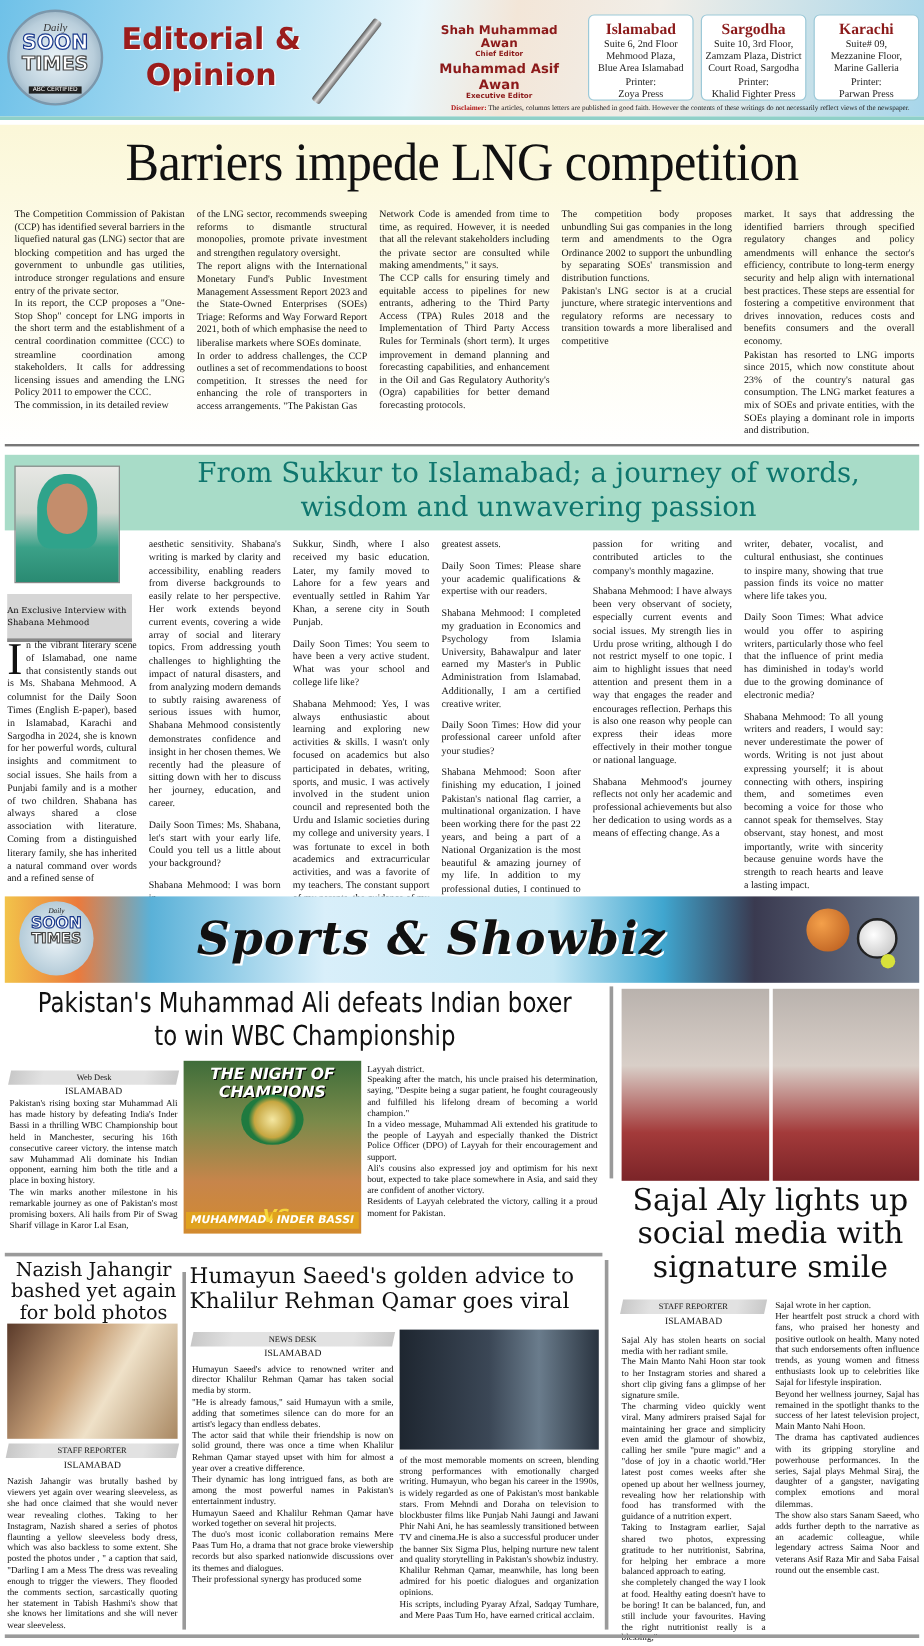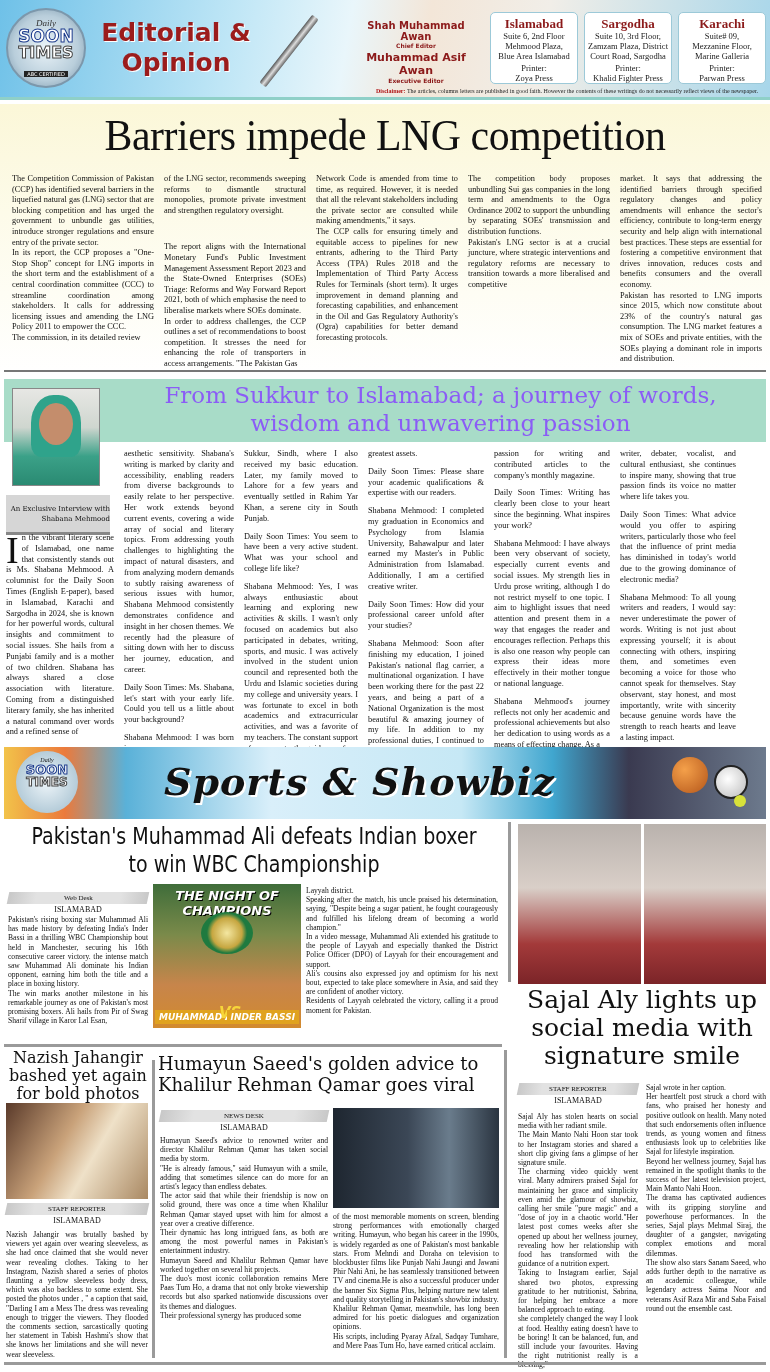--- a/index.html
+++ b/index.html
@@ -23,30 +23,30 @@
   .city h4{color:#8b1a1a;font-size:13px;line-height:15px;font-family:"Liberation Serif",serif}
   .city .pr{margin-top:2px}
   .disc{position:absolute;right:12px;bottom:3px;font-size:6px;color:#222}
   .disc b{color:#b01414}
   
   #lng{left:0;top:104px;width:770px;height:270px;background:linear-gradient(180deg,#fbf7d8 0%,#fdfbe9 40%,#fff 100%)}
   #lng h1{position:absolute;left:0;top:6px;width:770px;text-align:center;font-family:"Liberation Serif",serif;font-size:45px;font-weight:normal;letter-spacing:-0.5px;line-height:50px;transform:scaleX(0.93)}
   .cols6{position:absolute;left:12px;top:70px;width:750px;display:flex;gap:10px}
   .cols6 .col{flex:1;font-size:8.3px;line-height:10.6px;text-align:justify}
   .cols6 .col p{margin-bottom:0}
-  .cols6 .col p.gap{margin-top:26px}
+  .cols6 .col p.gap{margin-top:1px}
   .rule{position:absolute;left:4px;height:2px;background:#777}
   
   #iv{left:0;top:373px;width:770px;height:372px}
   .iv-band{position:absolute;left:4px;top:6px;width:762px;height:63px;background:#a8dcc8}
-  .iv-h{position:absolute;left:118px;top:8px;width:645px;text-align:center;font-family:"DejaVu Serif",serif;font-size:23px;line-height:28px;color:#8b5cf6}
+  .iv-h{position:absolute;left:118px;top:8px;width:645px;text-align:center;font-family:"DejaVu Serif",serif;font-size:23px;line-height:28px;color:#0f766e}
   .iv-photo{position:absolute;left:12px;top:15px;width:88px;height:98px;border:1px solid #888;background:linear-gradient(180deg,#e7e7e4 0%,#cfd6cf 40%,#3ba188 70%,#2a8a72 100%);overflow:hidden}
   .iv-photo .face{position:absolute;left:26px;top:14px;width:34px;height:42px;border-radius:50%;background:#c48d6c}
   .iv-photo .hair{position:absolute;left:18px;top:6px;width:50px;height:62px;border-radius:45% 45% 20% 20%;background:#2fa38b}
-  .iv-cap{position:absolute;left:6px;top:122px;width:104px;height:40px;background:#d6d6d6;border-bottom:3px solid #888;font-family:"DejaVu Serif",serif;font-size:7px;line-height:10px;text-align:right;padding-top:9px}
+  .iv-cap{position:absolute;left:6px;top:122px;width:104px;height:40px;background:#d6d6d6;border-bottom:3px solid #888;font-family:"DejaVu Serif",serif;font-size:7px;line-height:10px;text-align:left;padding-top:9px}
   .ivcols{position:absolute;left:6px;top:76px;width:760px;display:flex;gap:10px}
   .ivcols .col{font-size:8.3px;line-height:10.8px;text-align:justify}
   .ivcols .col p{margin-bottom:7px}
   .dropcap{float:left;font-size:38px;line-height:30px;margin:2px 3px 0 0}
   
   #sb{left:4px;top:747px;width:762px;height:72px;background:linear-gradient(90deg,#f2c34a 0%,#eb7a3c 8%,#5ab1d8 16%,#d9effa 35%,#c6e8f5 60%,#40a6cf 72%,#3a3a50 82%,#6d7a8d 100%);overflow:hidden}
   .sb-logo{position:absolute;left:12px;top:4px;width:62px;height:62px;border-radius:50%;background:radial-gradient(circle,#eef5f9 0%,#b5ccd9 70%,#7a96a8 100%);text-align:center;font-family:"DejaVu Sans",sans-serif}
   .sb-logo .d{font-style:italic;font-size:6px;display:block;margin-top:6px;font-family:"Liberation Serif",serif}
   .sb-logo .s{font-weight:bold;font-size:13px;color:#fff;-webkit-text-stroke:1px #1b3a8c;display:block;line-height:13px}
   .sb-logo .t{font-weight:bold;font-size:12px;color:#fff;-webkit-text-stroke:1px #444;display:block;line-height:12px}
@@ -189,21 +189,20 @@
     </div>
     <div class="col" style="width:116px">
       <p>greatest assets.</p>
       <p>Daily Soon Times: Please share your academic qualifications &amp; expertise with our readers.</p>
       <p>Shabana Mehmood: I completed my graduation in Economics and Psychology from Islamia University, Bahawalpur and later earned my Master's in Public Administration from Islamabad. Additionally, I am a certified creative writer.</p>
       <p>Daily Soon Times: How did your professional career unfold after your studies?</p>
       <p>Shabana Mehmood: Soon after finishing my education, I joined Pakistan's national flag carrier, a multinational organization. I have been working there for the past 22 years, and being a part of a National Organization is the most beautiful &amp; amazing journey of my life. In addition to my professional duties, I continued to pursue my</p>
     </div>
     <div class="col" style="width:116px">
       <p>passion for writing and contributed articles to the company's monthly magazine.</p>
-      <p>Daily Soon Times: Writing has clearly been close to your heart since the beginning. What inspires your work?</p>
       <p>Shabana Mehmood: I have always been very observant of society, especially current events and social issues. My strength lies in Urdu prose writing, although I do not restrict myself to one topic. I aim to highlight issues that need attention and present them in a way that engages the reader and encourages reflection. Perhaps this is also one reason why people can express their ideas more effectively in their mother tongue or national language.</p>
       <p>Shabana Mehmood's journey reflects not only her academic and professional achievements but also her dedication to using words as a means of effecting change. As a</p>
     </div>
     <div class="col" style="width:116px">
       <p>writer, debater, vocalist, and cultural enthusiast, she continues to inspire many, showing that true passion finds its voice no matter where life takes you.</p>
       <p>Daily Soon Times: What advice would you offer to aspiring writers, particularly those who feel that the influence of print media has diminished in today's world due to the growing dominance of electronic media?</p>
       <p>Shabana Mehmood: To all young writers and readers, I would say: never underestimate the power of words. Writing is not just about expressing yourself; it is about connecting with others, inspiring them, and sometimes even becoming a voice for those who cannot speak for themselves. Stay observant, stay honest, and most importantly, write with sincerity because genuine words have the strength to reach hearts and leave a lasting impact.</p>
     </div>
   </div>
 </div>
@@ -282,21 +281,21 @@
 <div id="hum-h" class="abs">Humayun Saeed's golden advice to Khalilur Rehman Qamar goes viral</div>
 <div id="hum-l" class="abs">
   <div class="byline"><span>NEWS DESK</span></div>
   <div class="place">ISLAMABAD</div>
   <div style="height:3px"></div>
   <p class="smtext">Humayun Saeed's advice to renowned writer and director Khalilur Rehman Qamar has taken social media by storm.</p>
   <p class="smtext">"He is already famous," said Humayun with a smile, adding that sometimes silence can do more for an artist's legacy than endless debates.</p>
   <p class="smtext">The actor said that while their friendship is now on solid ground, there was once a time when Khalilur Rehman Qamar stayed upset with him for almost a year over a creative difference.</p>
   <p class="smtext">Their dynamic has long intrigued fans, as both are among the most powerful names in Pakistan's entertainment industry.</p>
   <p class="smtext">Humayun Saeed and Khalilur Rehman Qamar have worked together on several hit projects.</p>
-  <p class="smtext">The duo's most iconic collaboration remains Mere Paas Tum Ho, a drama that not only broke viewership records but also sparked nationwide discussions over its themes and dialogues.</p>
+  <p class="smtext">The duo's most iconic collaboration remains Mere Paas Tum Ho, a drama that not grace broke viewership records but also sparked nationwide discussions over its themes and dialogues.</p>
   <p class="smtext">Their professional synergy has produced some</p>
 </div>
 <div id="hum-img" class="abs"></div>
 <div id="hum-r" class="abs">
   <p class="smtext">of the most memorable moments on screen, blending strong performances with emotionally charged writing. Humayun, who began his career in the 1990s, is widely regarded as one of Pakistan's most bankable stars. From Mehndi and Doraha on television to blockbuster films like Punjab Nahi Jaungi and Jawani Phir Nahi Ani, he has seamlessly transitioned between TV and cinema.He is also a successful producer under the banner Six Sigma Plus, helping nurture new talent and quality storytelling in Pakistan's showbiz industry.</p>
   <p class="smtext">Khalilur Rehman Qamar, meanwhile, has long been admired for his poetic dialogues and organization opinions.</p>
   <p class="smtext">His scripts, including Pyaray Afzal, Sadqay Tumhare, and Mere Paas Tum Ho, have earned critical acclaim.</p>
 </div>
 <div class="vline" style="left:504px;top:1050px;height:308px"></div>
 <div class="hline" style="left:4px;top:1362px;width:762px"></div>

